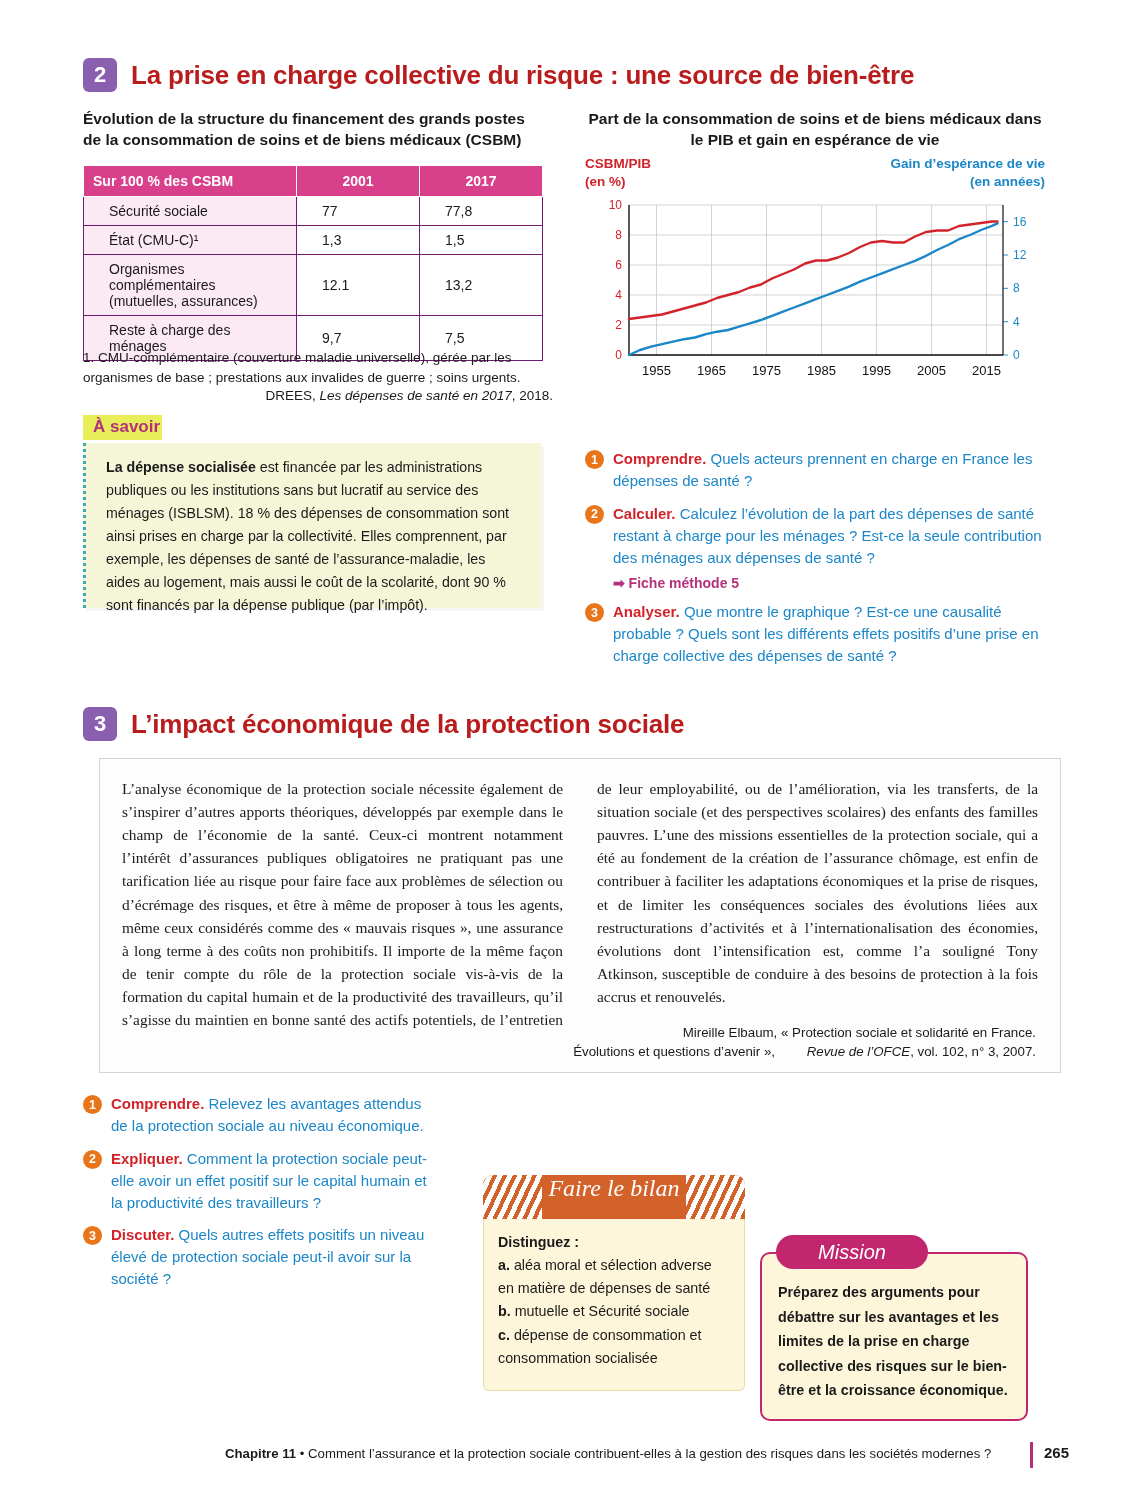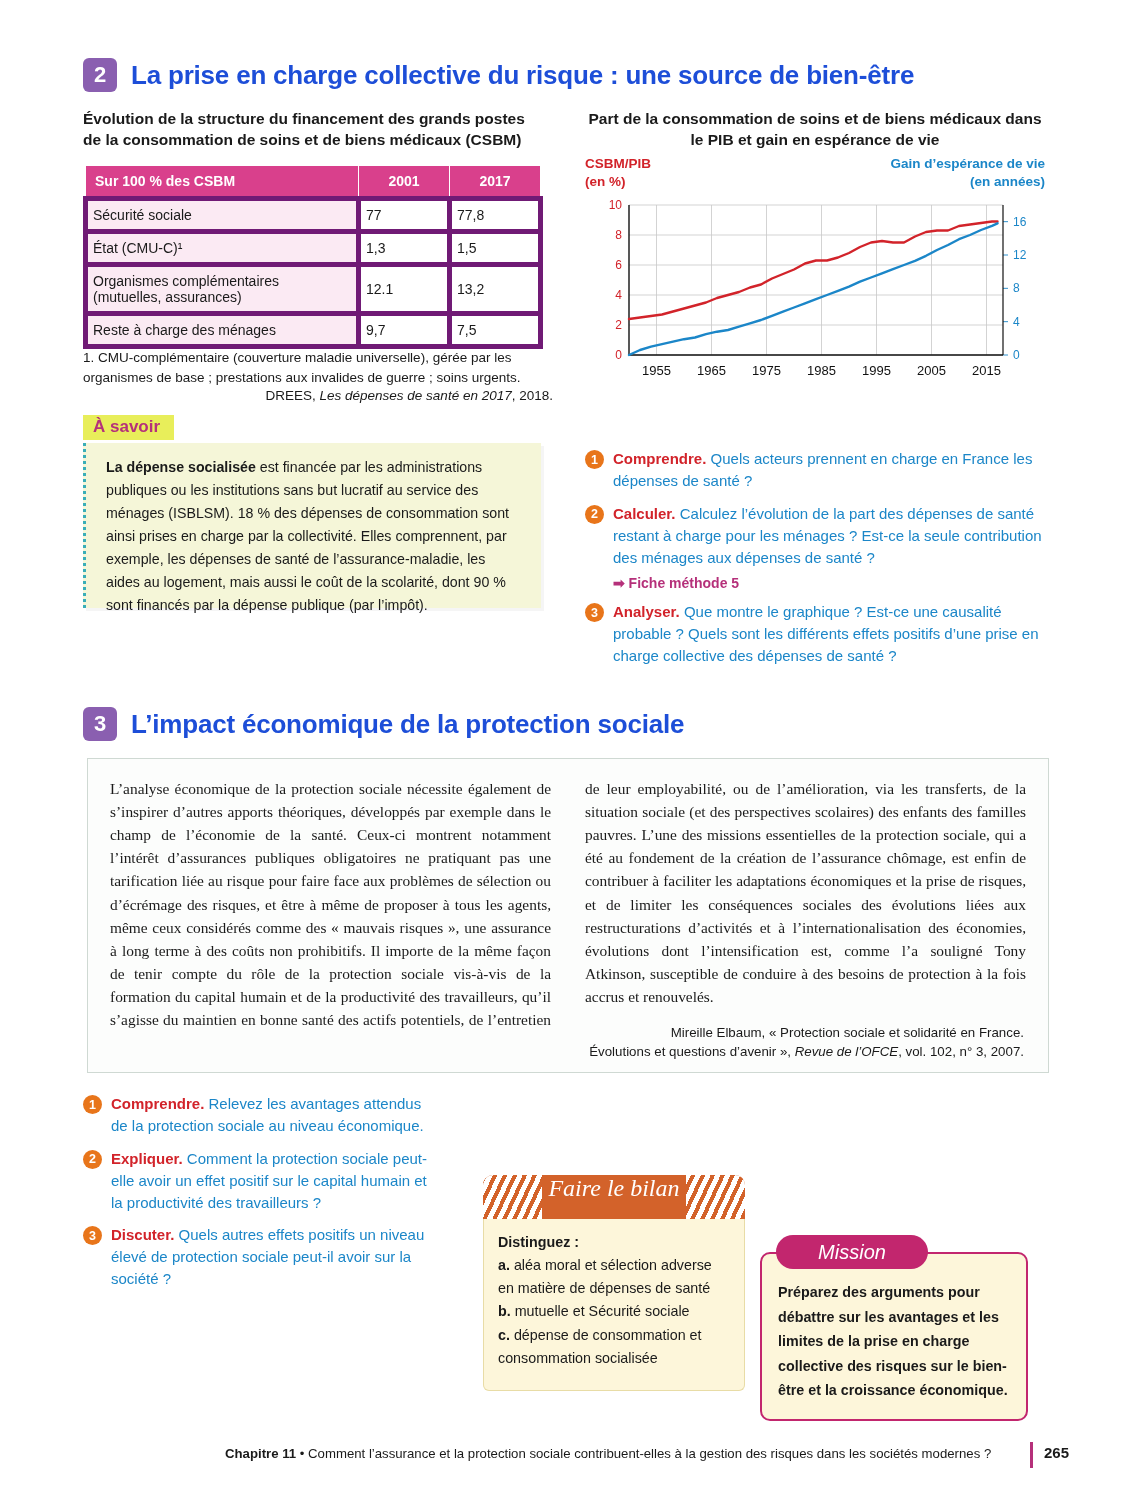--- a/index.html
+++ b/index.html
@@ -9,40 +9,40 @@
     color:#1a1a1a;position:relative;overflow:hidden;
   }
   .page{position:absolute;inset:0;}
 
   
   .sec-head{display:flex;align-items:center;gap:14px;}
   .sec-num{
     width:34px;height:34px;border-radius:6px;background:#8a5fb0;color:#fff;
     font-weight:bold;font-size:22px;display:flex;align-items:center;justify-content:center;
   }
-  .sec-title{color:#1d4ed8;font-size:26px;font-weight:bold;letter-spacing:-0.2px;}
+  .sec-title{color:#b91c1c;font-size:26px;font-weight:bold;letter-spacing:-0.2px;}
 
   
   #doc2-head{position:absolute;left:83px;top:58px;}
   #doc2-subtitle{position:absolute;left:83px;top:108px;width:460px;font-size:15.5px;font-weight:bold;line-height:1.38;}
 
   
   #csbm-table{position:absolute;left:83px;top:165px;width:460px;border-collapse:collapse;font-size:14px;}
   #csbm-table th{background:#d9408c;color:#fff;font-weight:bold;padding:7px 9px;text-align:left;border:1px solid #ffffff;font-size:14px;}
   #csbm-table th.num{text-align:center;width:72px;}
-  #csbm-table td{border:5px solid #701a75;padding:6px 5px;background:#fbeaf3;vertical-align:middle;}
+  #csbm-table td{border:1px solid #701a75;padding:6px 25px;background:#fbeaf3;vertical-align:middle;}
   #csbm-table td.num{text-align:left;background:#ffffff;width:72px;}
   #csbm-table tr td:first-child{background:#fbeaf3;}
 
   #table-note{position:absolute;left:83px;top:348px;width:470px;font-size:13.5px;line-height:1.5;}
   #table-source{position:absolute;left:83px;top:388px;width:470px;font-size:13.5px;text-align:right;}
   #table-source i{font-style:italic;}
 
   
-  #asavoir-tab{position:absolute;left:83px;top:415px;background:#e8ee5a;padding:2px 14px 3px 10px;}
+  #asavoir-tab{position:absolute;left:83px;top:415px;background:#e8ee5a;padding:2px 2px 3px 10px;}
   #asavoir-tab span{color:#b5307a;font-weight:bold;font-size:17px;}
   #asavoir-box{
     position:absolute;left:83px;top:443px;width:458px;height:165px;
     background:#f5f6d8;border-left:3px dotted #3aaeb8;
     padding:13px 18px 10px 20px;box-sizing:border-box;
     font-size:14.2px;line-height:1.62;
     box-shadow:3px 3px 0 rgba(0,0,0,0.04);
   }
   #asavoir-box b{font-weight:bold;}
 
@@ -65,27 +65,27 @@
   }
   .q-text{font-size:15px;line-height:1.46;color:#1b86c8;}
   .q-text b{color:#d2232a;font-weight:bold;}
   .q-fiche{color:#b5307a;font-weight:bold;font-size:14px;margin:-4px 0 10px 28px;}
 
   #q2-list{left:585px;top:448px;width:470px;}
 
   
   #doc3-head{position:absolute;left:83px;top:707px;}
   #doc3-box{
-    position:absolute;left:87px;top:758px;width:962px;height:315px;
+    position:absolute;left:99px;top:758px;width:962px;height:315px;
     border:1px solid #cfd9d3;background:#fcfdfc;box-sizing:border-box;
     padding:18px 22px;
   }
   .col2{column-count:2;column-gap:34px;font-family:"Liberation Serif", serif;font-size:15.4px;line-height:1.5;text-align:justify;hyphens:auto;}
   #doc3-source{position:absolute;right:24px;bottom:10px;width:560px;text-align:right;font-size:13.3px;line-height:1.42;font-family:"Liberation Sans",sans-serif;}
-  #doc3-source i{font-style:italic;}
+  #doc3-source i{font-style:italic;margin-left:28px;}
 
   #q3-list{left:83px;top:1093px;width:345px;}
 
   
   #bilan{position:absolute;left:483px;top:1175px;width:262px;}
   #bilan-head{
     height:44px;background:#d3622a;border-radius:10px 10px 0 0;position:relative;
     display:flex;justify-content:center;overflow:hidden;
   }
   #bilan-head .hatch{position:absolute;top:0;bottom:0;width:74px;background:repeating-linear-gradient(115deg,#d3622a 0 4px,#ffffff 4px 9px);}

